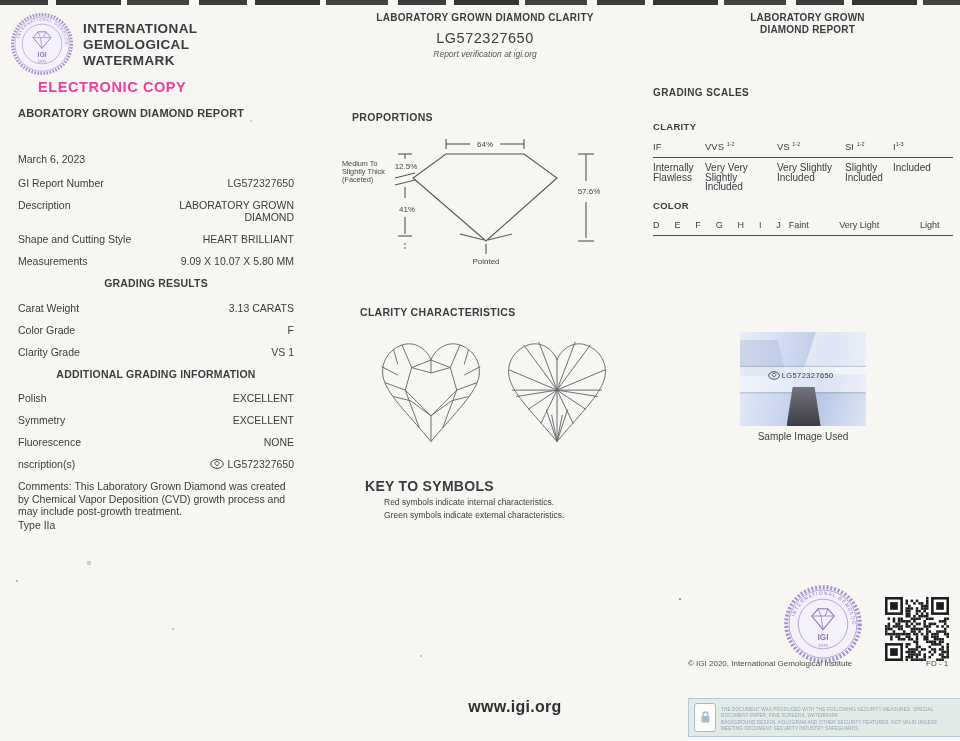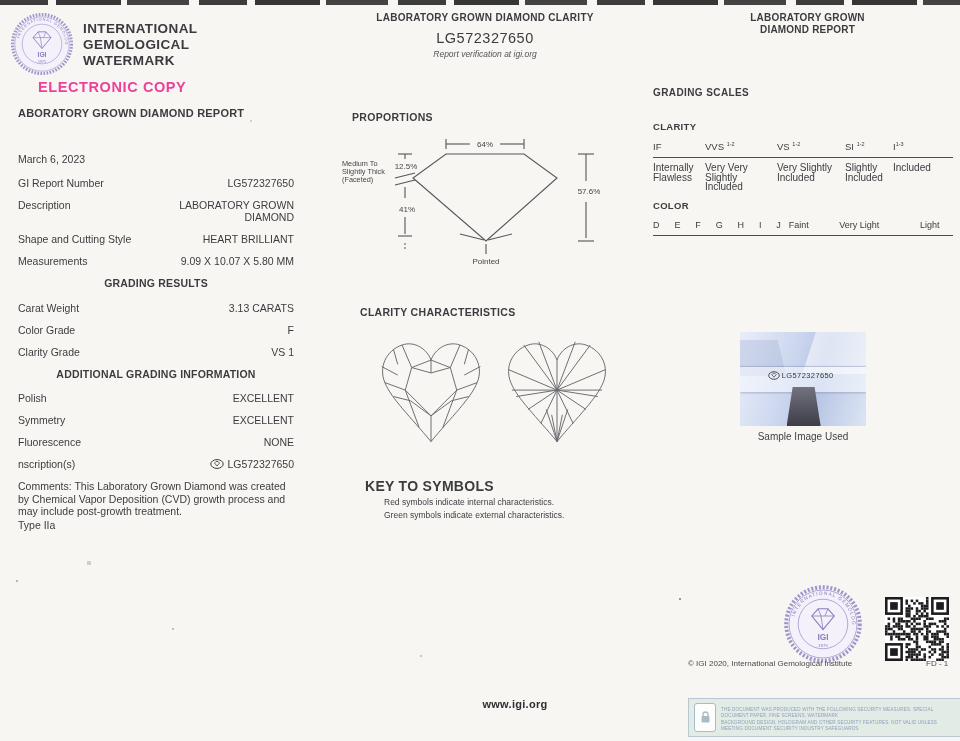--- a/index.html
+++ b/index.html
@@ -84,21 +84,21 @@
   .sample-img .band { position:absolute; top:37%; left:0; right:0; height:27%; background:rgba(250,251,255,.55); box-shadow:0 1px 2px rgba(110,122,158,.45), 0 -1px 1px rgba(110,122,158,.3); }
   .sample-img .wedge { position:absolute; bottom:0; left:37%; width:27%; height:42%; background:linear-gradient(#73737f,#3d3d47); clip-path:polygon(18% 0,82% 0,100% 100%,0 100%); }
   .sample-img .inscription { position:absolute; top:41%; left:22%; font-size:7.5px; color:#34343e; letter-spacing:.4px; display:flex; align-items:center; gap:2px; }
   .sample-caption { left:740px; top:431px; width:126px; text-align:center; font-size:10px; color:#3f3f44; }
 
   
   .seal-bottom { left:783px; top:584px; width:80px; height:80px; }
   .qr { left:885px; top:597px; width:64px; height:64px; }
   .copyright { left:688px; top:659px; font-size:8px; color:#4a4a50; }
   .fd-code { left:926px; top:659px; font-size:8px; color:#4a4a50; }
-  .website { left:415px; top:698px; width:200px; text-align:center; font-size:11px; font-weight:700; letter-spacing:.3px; color:#2e2e33; }
+  .website { left:415px; top:698px; width:200px; text-align:center; font-size:16px; font-weight:700; letter-spacing:.3px; color:#2e2e33; }
 
   
   .security-strip { left:688px; top:698px; width:272px; height:39px; background:#e3ebe6;
     border:1px solid #b8c8d2; border-right:none; display:flex; gap:5px; padding:4px 3px 4px 5px; }
   .lock-box { width:22px; height:29px; background:#fdfdfc; border:1.5px solid #a8bcc8; border-radius:3px;
     display:flex; align-items:center; justify-content:center; flex:none; }
   .strip-text { flex:1; font-size:4.6px; line-height:6.4px; color:#8da2b8; letter-spacing:.15px; padding-top:4px; text-transform:uppercase; }
 
   .seal-sym text { font-family:"Liberation Sans",sans-serif; fill:#8a7bbd; }
 </style>

